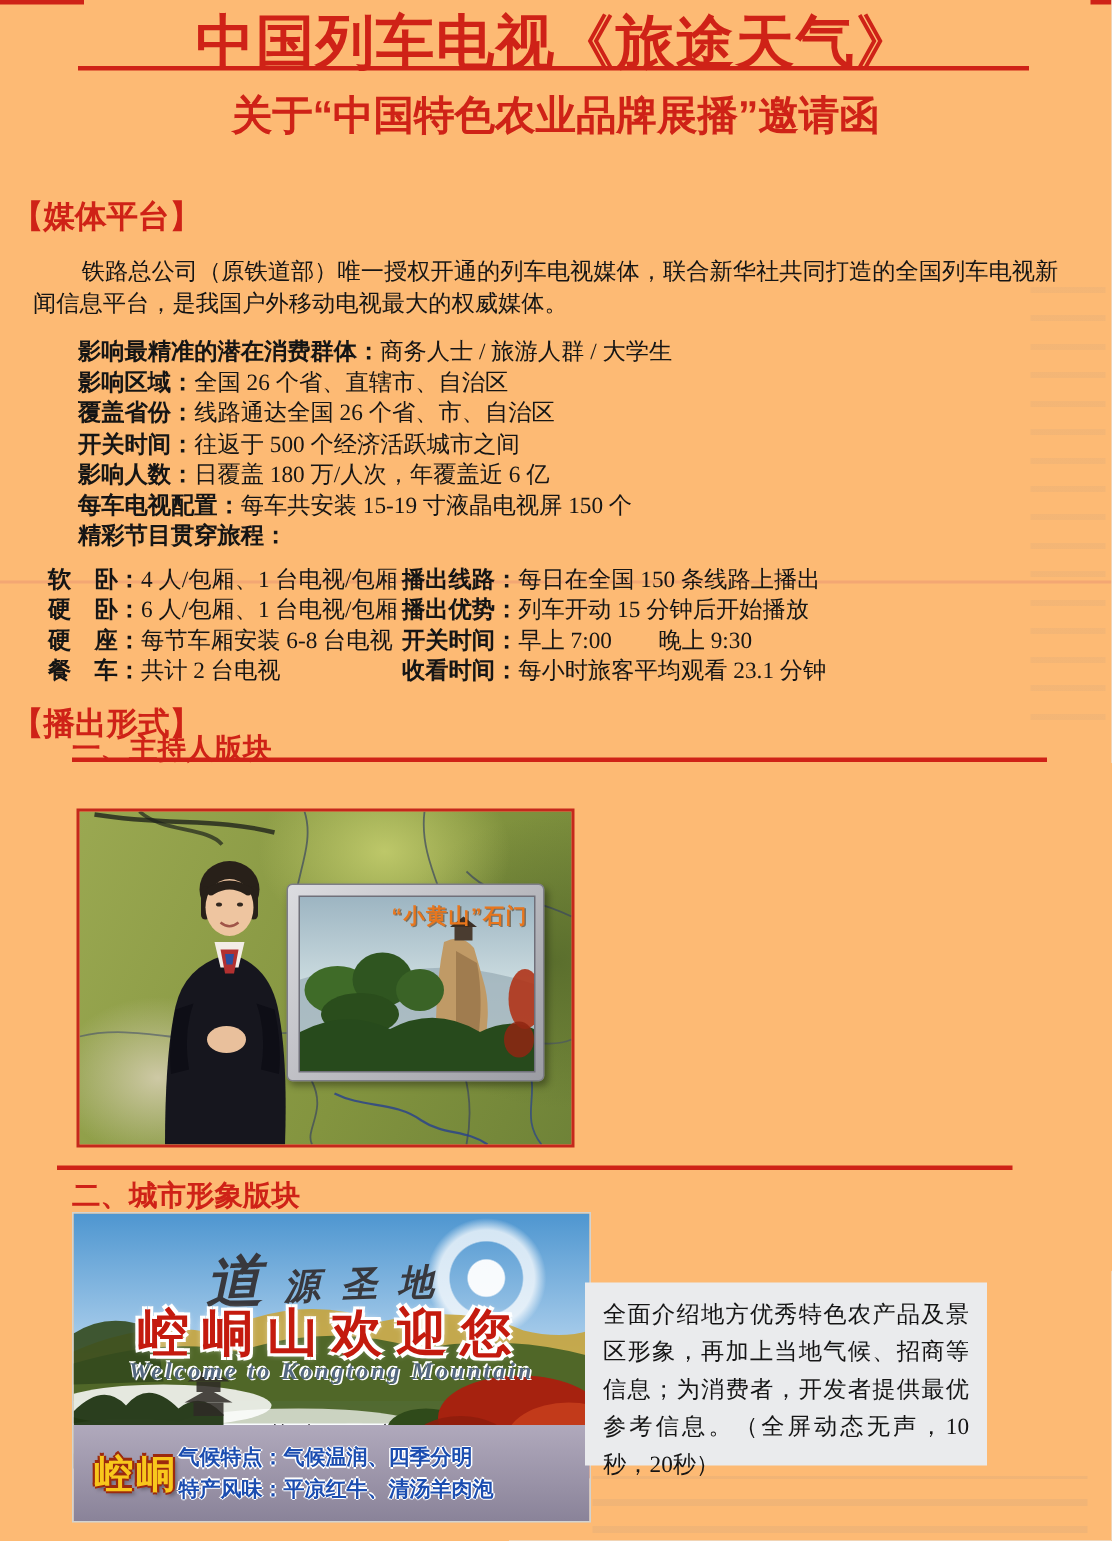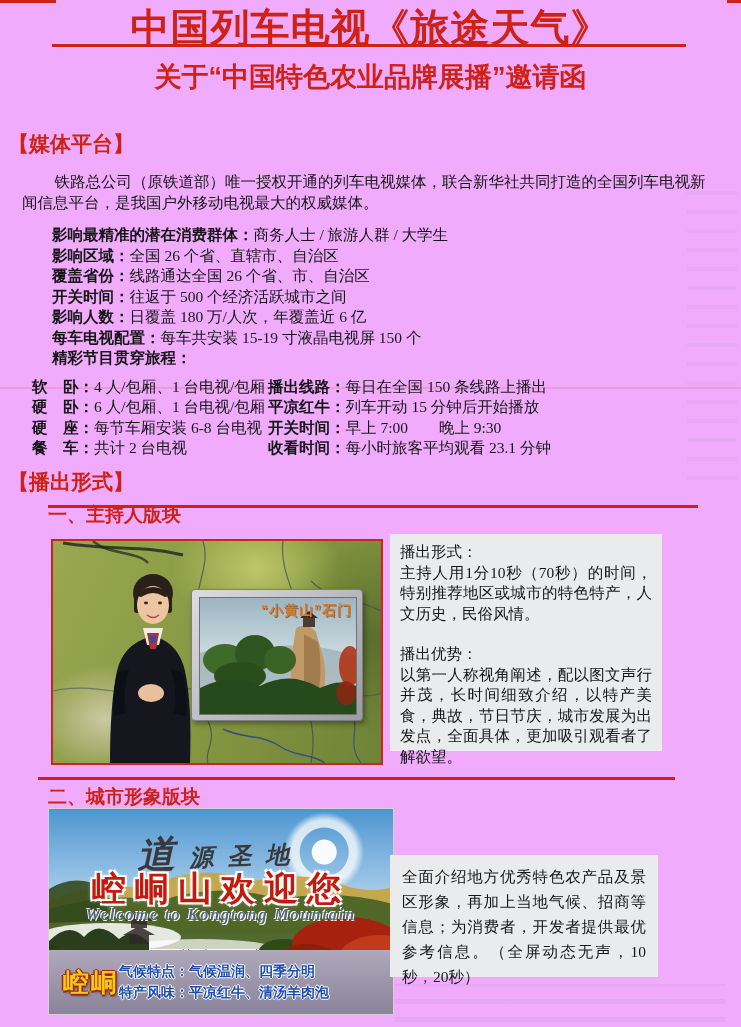--- a/index.html
+++ b/index.html
@@ -1,16 +1,16 @@
 <!DOCTYPE html>
 <html><head>
 <meta charset="utf-8">
 <style>
   html,body{margin:0;padding:0;background:#e8e8e8;}
-  .page{position:relative;width:741px;height:1027px;background:#f0abfc;overflow:hidden;
+  .page{position:relative;width:741px;height:1027px;background:#fdba74;overflow:hidden;
         font-family:"Liberation Serif","DejaVu Serif",serif;color:#151515;}
 
   
   .mark-red{position:absolute;background:#cf2217;}
   .bleed{position:absolute;pointer-events:none;}
   .bleed-a{right:4px;top:180px;width:50px;height:300px;
            background:repeating-linear-gradient(0deg,rgba(120,125,140,.07) 0 4px,transparent 4px 19px);}
   .bleed-b{left:395px;top:984px;width:330px;height:38px;
            background:repeating-linear-gradient(0deg,rgba(120,125,140,.09) 0 5px,transparent 5px 18px);}
   .bleed-line{position:absolute;top:387px;left:0;width:741px;height:2px;background:rgba(219,120,115,.28);}
@@ -122,30 +122,30 @@
     </div>
     <div class="cols">
       <div class="col-left">
         <div><b class="lab">软　卧：</b><span>4 人/包厢、1 台电视/包厢</span></div>
         <div><b class="lab">硬　卧：</b><span>6 人/包厢、1 台电视/包厢</span></div>
         <div><b class="lab">硬　座：</b><span>每节车厢安装 6-8 台电视</span></div>
         <div><b class="lab">餐　车：</b><span>共计 2 台电视</span></div>
       </div>
       <div class="col-right">
         <div><b class="lab">播出线路：</b><span>每日在全国 150 条线路上播出</span></div>
-        <div><b class="lab">平凉红牛：</b><span>列车开动 15 分钟后开始播放</span></div>
+        <div><b class="lab">播出优势：</b><span>列车开动 15 分钟后开始播放</span></div>
         <div><b class="lab">开关时间：</b><span>早上 7:00　　晚上 9:30</span></div>
         <div><b class="lab">收看时间：</b><span>每小时旅客平均观看 23.1 分钟</span></div>
       </div>
     </div>
   </div>
 
   <div class="sec-head" style="top:468px;">【播出形式】</div>
   <div class="rule" style="top:505px;left:48px;width:650px;"></div>
-  <div class="sub-head" style="top:486px;margin-top:16px;">一、主持人版块</div>
+  <div class="sub-head" style="top:486px;">一、主持人版块</div>
 
   <div class="shot1">
     <svg width="328" height="222" viewBox="0 0 328 222">
       <path d="M150,0 C160,30 130,60 150,95 C165,120 140,150 155,180 C165,200 150,212 155,222" stroke="#3a4660" stroke-width="1.2" fill="none" opacity="0.7"></path>
       <path d="M230,0 C225,40 258,70 248,110 C238,150 268,170 258,222" stroke="#3a4660" stroke-width="1.2" fill="none" opacity="0.7"></path>
       <path d="M0,150 C40,140 80,160 120,150 C160,140 200,165 240,155 C280,147 310,160 328,152" stroke="#46506b" stroke-width="1.2" fill="none" opacity="0.6"></path>
       <path d="M258,40 C278,60 298,55 328,70" stroke="#3a4660" stroke-width="1.2" fill="none" opacity="0.7"></path>
       <path d="M10,2 C60,10 90,4 130,14" stroke="#20241c" stroke-width="3" fill="none" opacity="0.8"></path>
       <path d="M40,0 C55,14 85,10 95,22" stroke="#20241c" stroke-width="2.5" fill="none" opacity="0.7"></path>
       <path d="M170,188 C190,198 210,193 228,206 C243,216 258,212 272,222" stroke="#27408f" stroke-width="1.5" fill="none" opacity="0.8"></path>
@@ -184,27 +184,20 @@
         <rect x="113" y="50" width="6" height="22" rx="3" fill="#282019"></rect>
         <ellipse cx="100" cy="64" rx="16" ry="19" fill="#eec5a0"></ellipse>
         <path d="M84,52 Q100,40 116,52 Q114,58 110,55 Q100,49 90,55 Q86,58 84,52 Z" fill="#282019"></path>
         <ellipse cx="93" cy="62" rx="2" ry="1.4" fill="#33281f"></ellipse>
         <ellipse cx="107" cy="62" rx="2" ry="1.4" fill="#33281f"></ellipse>
         <path d="M94,74 Q100,79 106,74" stroke="#a05548" stroke-width="1.6" fill="none"></path>
       </g>
     </svg>
   </div>
 
-  <div class="infobox infobox1">
-    <div>播出形式：</div>
-    <div>主持人用1分10秒（70秒）的时间，特别推荐地区或城市的特色特产，人文历史，民俗风情。</div>
-    <div class="ib-gap"></div>
-    <div>播出优势：</div>
-    <div>以第一人称视角阐述，配以图文声行并茂，长时间细致介绍，以特产美食，典故，节日节庆，城市发展为出发点，全面具体，更加吸引观看者了解欲望。</div>
-  </div>
 
   <div class="rule" style="top:777px;left:38px;width:637px;"></div>
   <div class="sub-head" style="top:784px;">二、城市形象版块</div>
 
   <div class="shot2">
     <svg width="344" height="205" viewBox="0 0 344 205">
       <path d="M0,92 Q50,70 95,80 Q150,52 205,72 Q260,60 300,78 Q325,84 344,78 L344,125 L0,125 Z" fill="#c7a43c" opacity="0.9"></path>
       <path d="M0,100 Q60,82 110,92 Q170,72 230,90 Q290,80 344,95 L344,140 L0,140 Z" fill="#4a6326" opacity="0.95"></path>
       <path d="M0,80 Q25,64 55,78 L60,112 L0,114 Z" fill="#33491d" opacity="0.9"></path>
       <ellipse cx="60" cy="128" rx="72" ry="14" fill="#ffffff" opacity="0.85"></ellipse>

